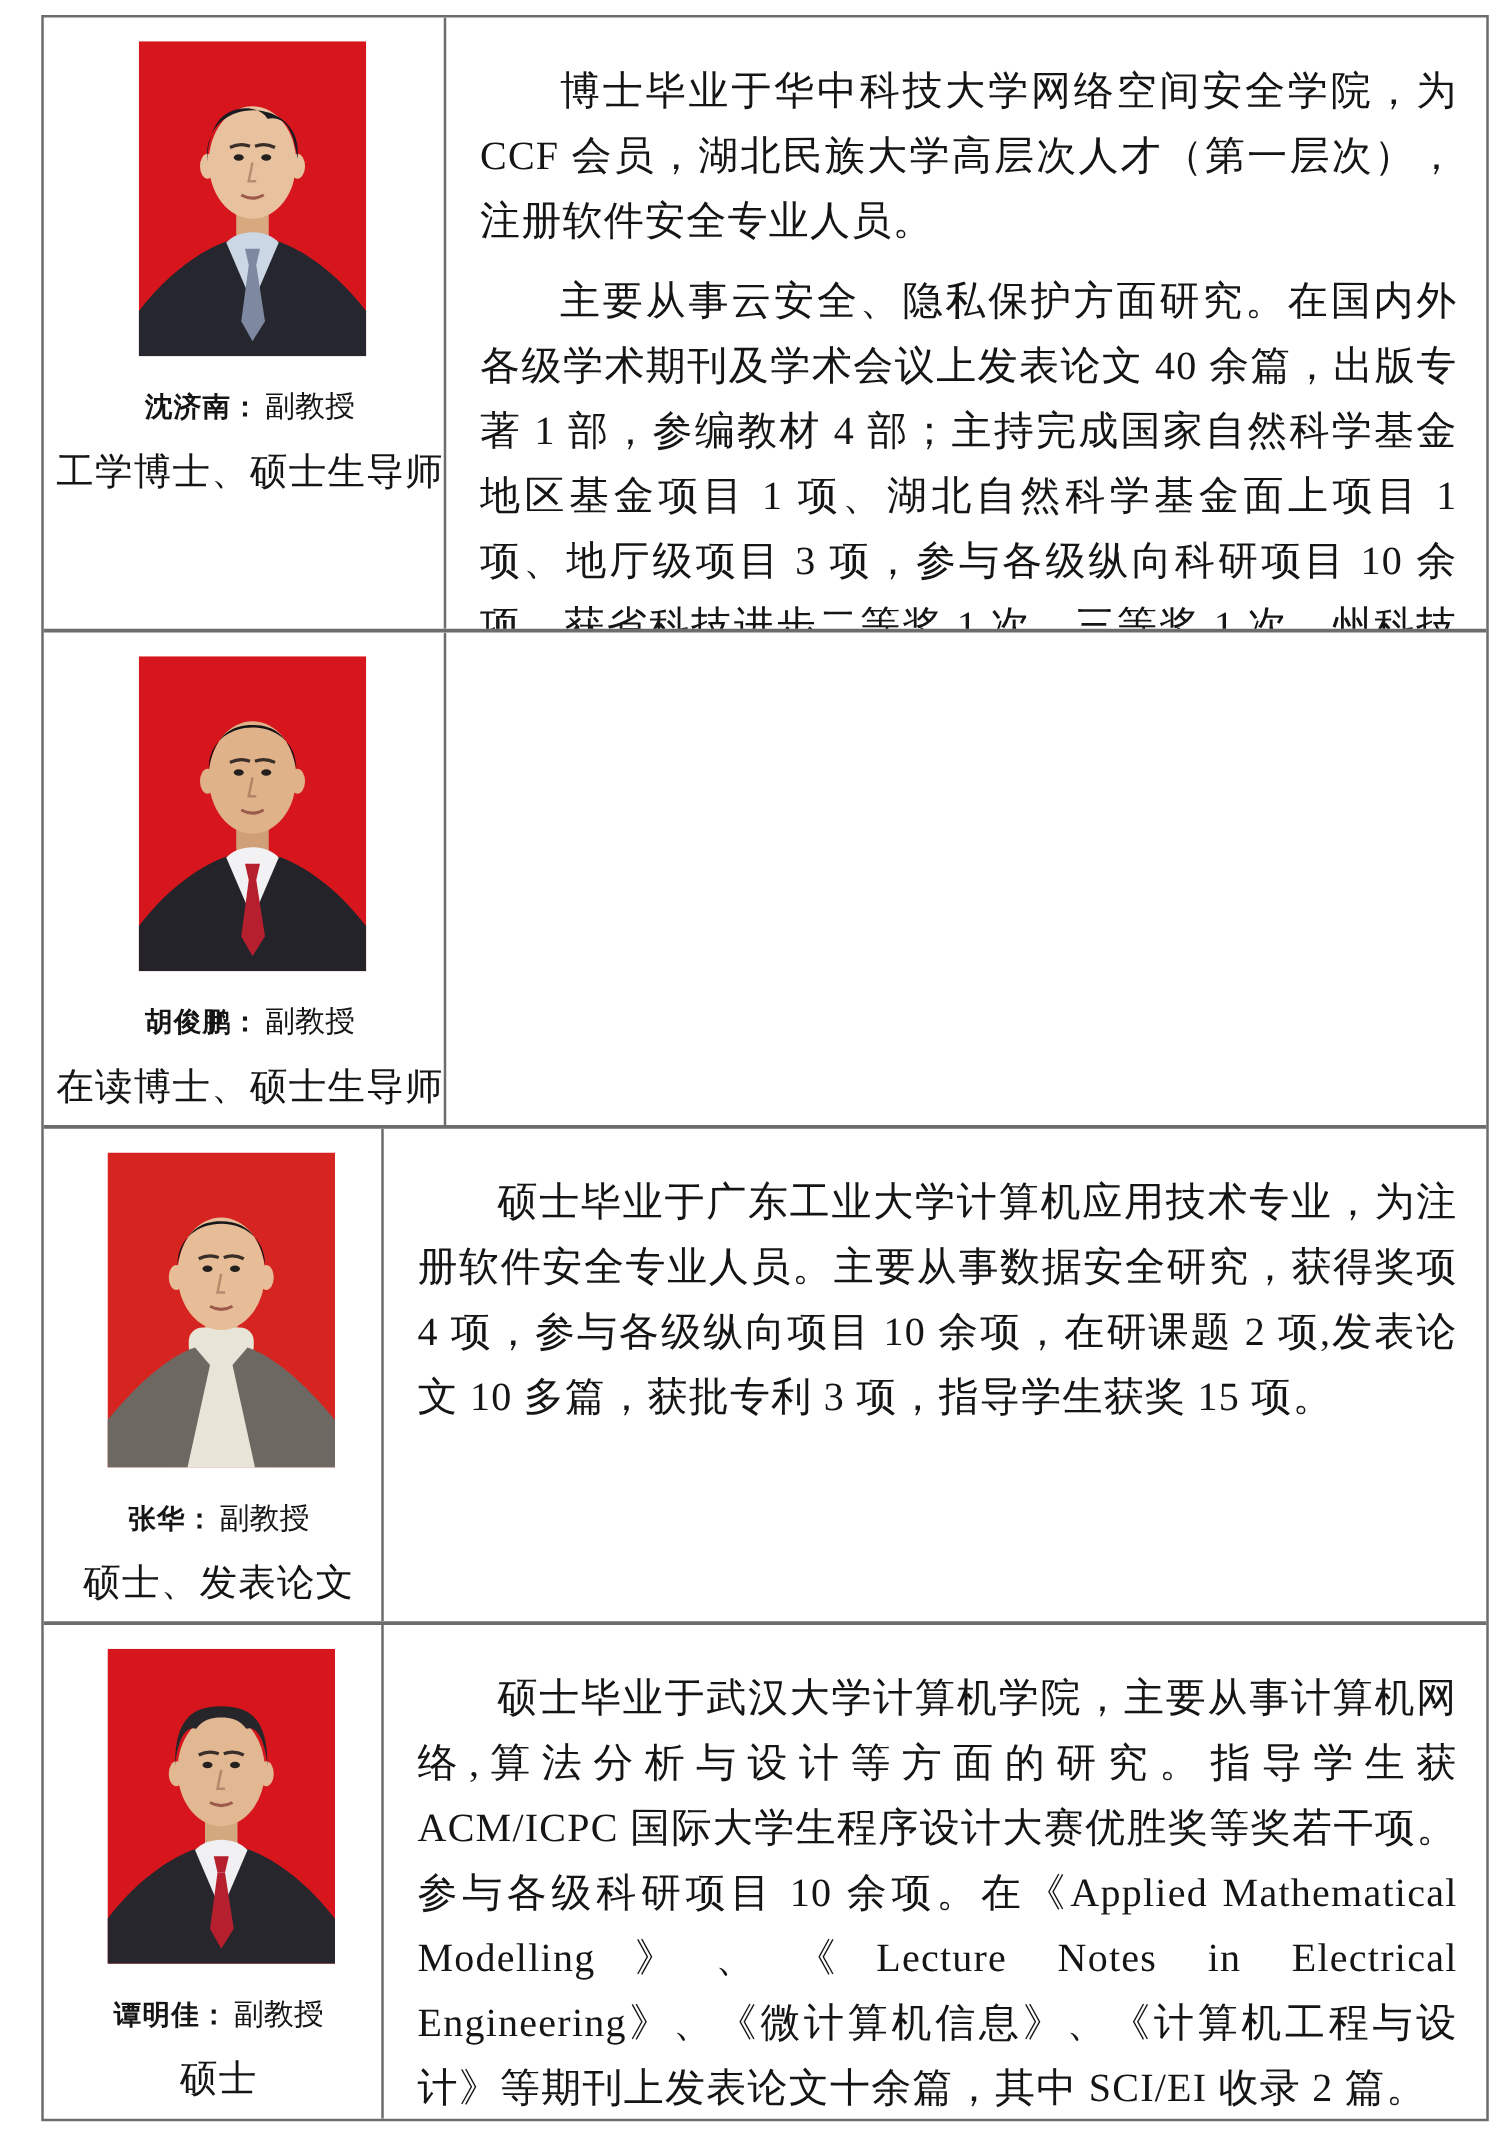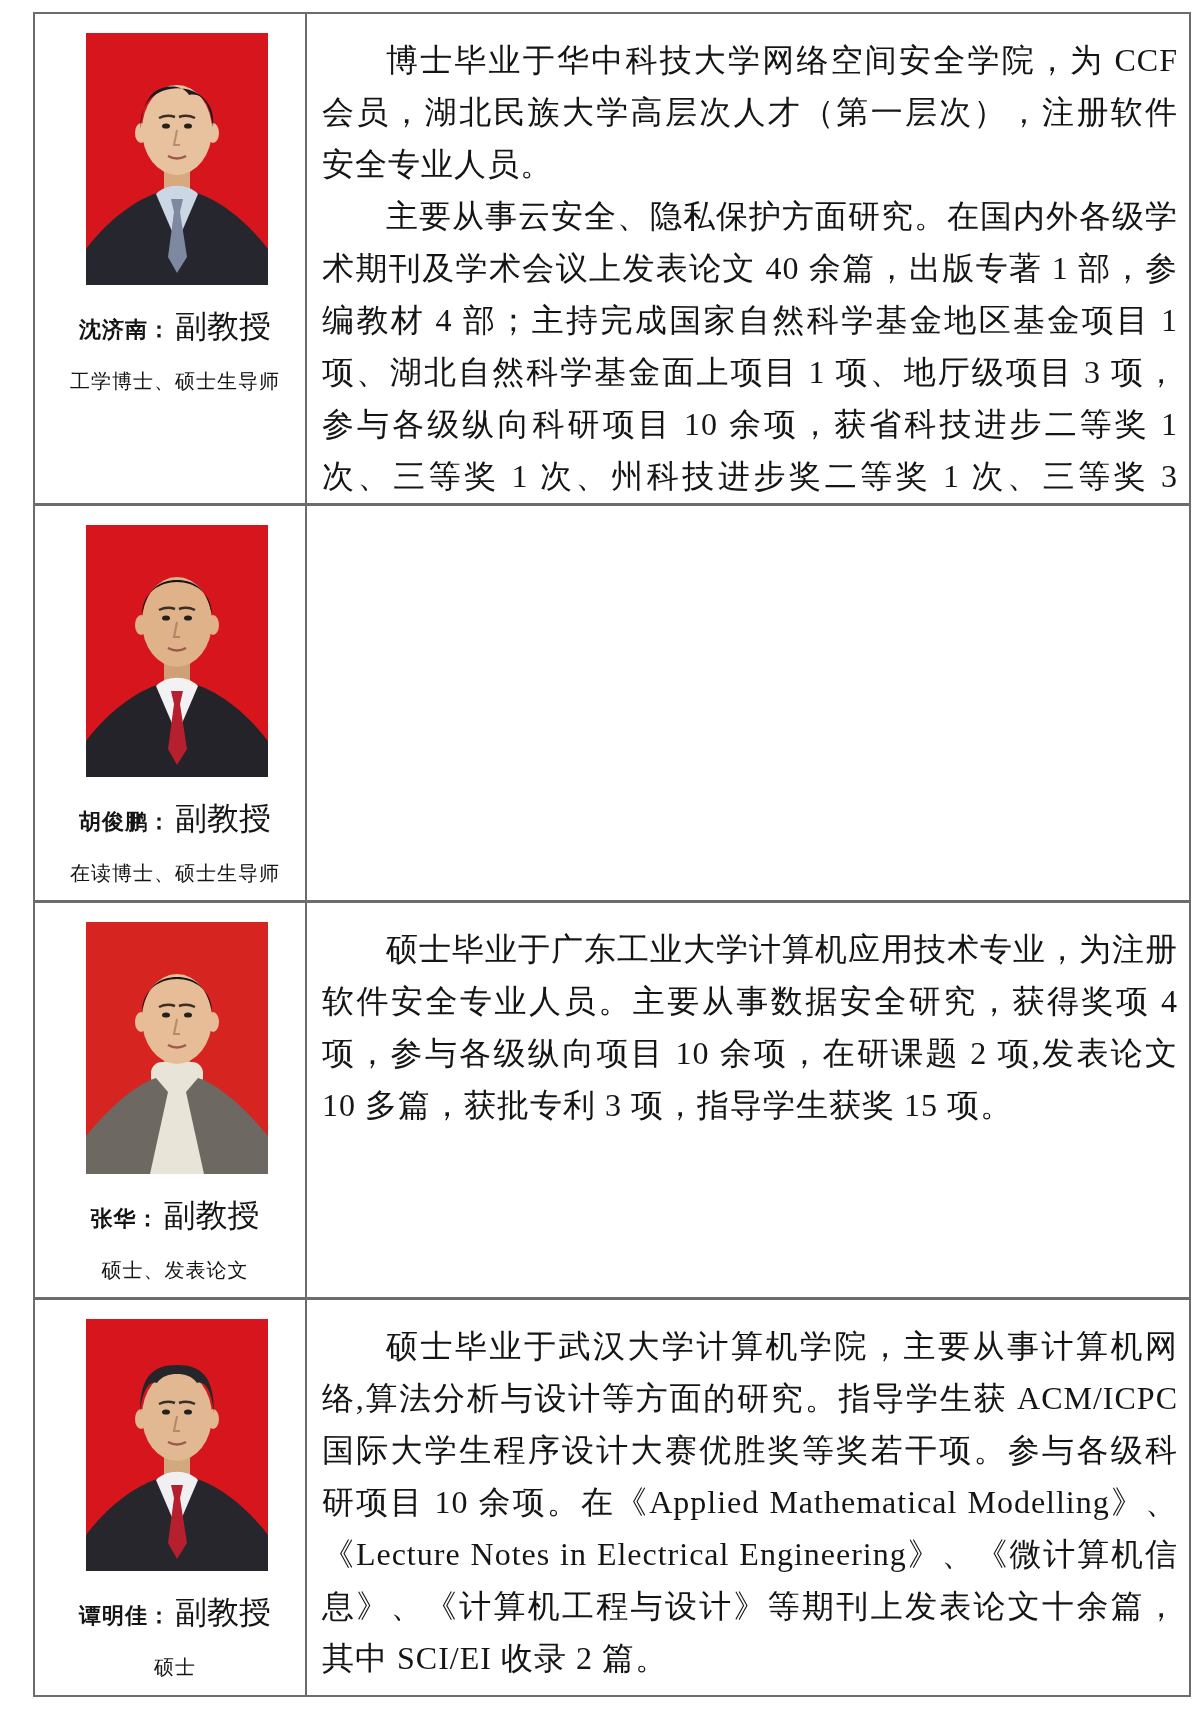--- a/index.html
+++ b/index.html
@@ -25,30 +25,30 @@
   .cell-left {
     flex: 0 0 272px; box-sizing: border-box;
     border-right: 2px solid var(--border, #6c6c6c);
     display: flex; flex-direction: column; align-items: center;
     padding-top: 19px;
   }
   .photo { width: 182px; height: 252px; margin-left: 14px; flex: 0 0 auto; }
   .photo svg { display: block; }
   .name-line { margin-top: 24px; margin-left: 10px; white-space: nowrap; line-height: 34px; }
   .name  { font-weight: bold; font-size: 22px; letter-spacing: 1px; }
-  .title { font-size: 32px; margin-left: 4px; }
-  .creds { margin-top: 15px; margin-left: 10px; font-size: 20px; letter-spacing: 1px; white-space: nowrap; line-height: 34px; }
+  .title { font-size: 24px; margin-left: 4px; }
+  .creds { margin-top: 15px; margin-left: 10px; font-size: 30px; letter-spacing: 1px; white-space: nowrap; line-height: 34px; }
   .cell-right {
     flex: 1 1 auto; box-sizing: border-box;
     padding: 20px 11px 0 15px;
     font-size: 32px; line-height: 52px;
     letter-spacing: 1px;
     text-align: justify;
   }
-  .cell-right p { margin: 0; text-indent: 2em; }
+  .cell-right p { margin: 12px; text-indent: 2em; }
 </style>
 </head>
 <body>
 
 <div class="table">
   <div id="rows">
   <section class="row">
     <div class="cell-left">
       <div class="photo">
             <svg width="182" height="252" viewBox="0 0 182 252" xmlns="http://www.w3.org/2000/svg">

